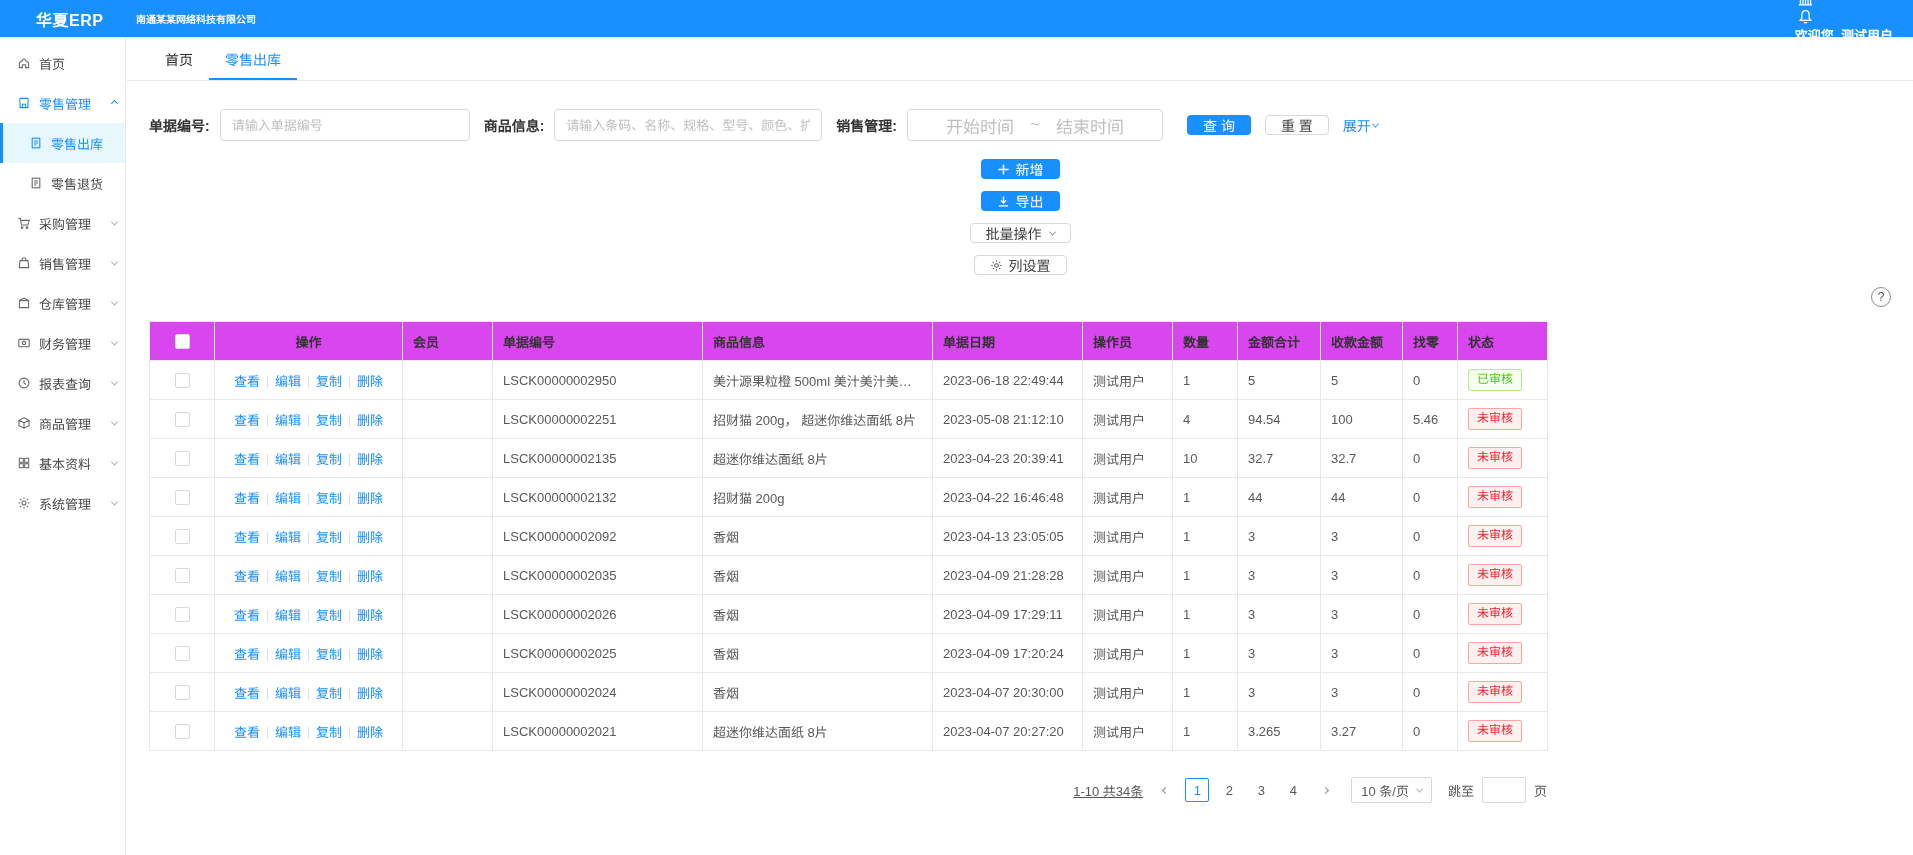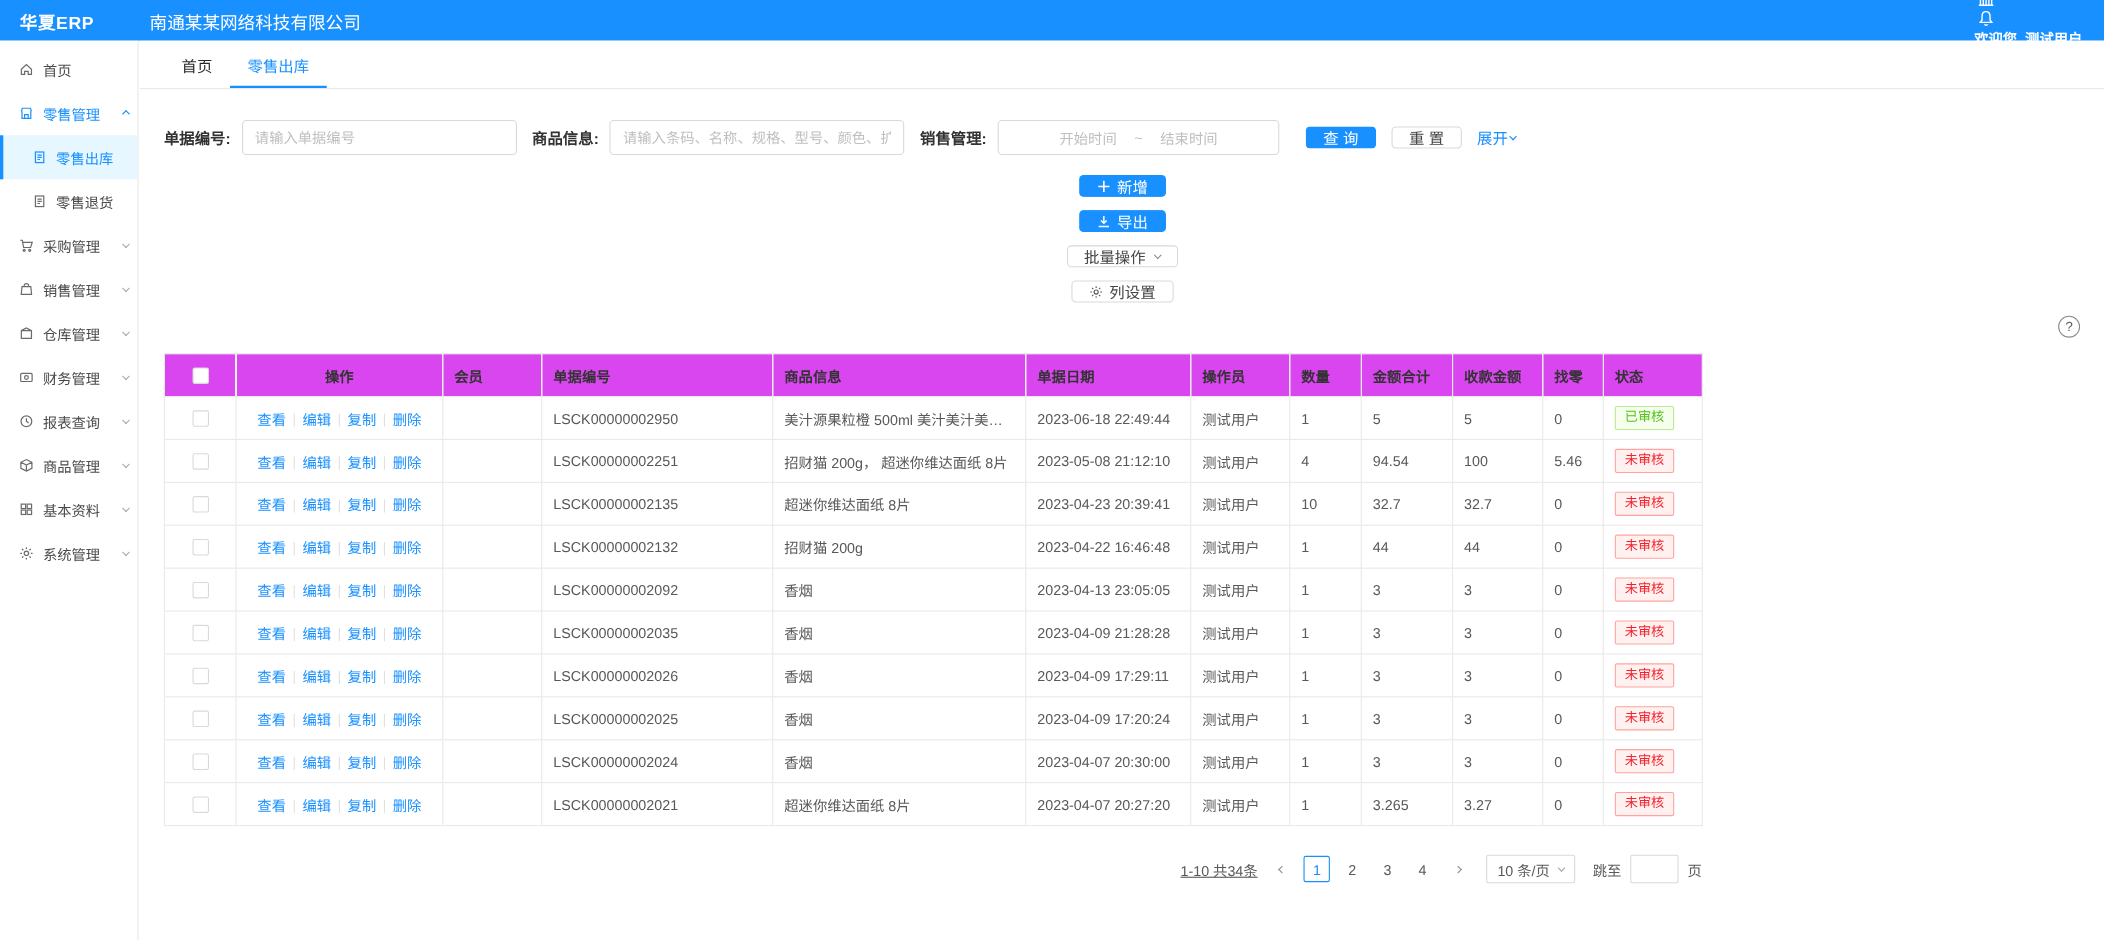--- a/index.html
+++ b/index.html
@@ -2,22 +2,22 @@
 <html lang="zh-CN"><head>
 <meta charset="utf-8">
 <style>
   * { box-sizing: border-box; margin: 0; padding: 0; }
   html,body { background:#fff; }
   body { font-family: "Liberation Sans", "DejaVu Sans", sans-serif; }
   .app { position:relative; width:1913px; height:855px; background:#fff; overflow:hidden; }
 
   
   .topbar { position:absolute; top:0; left:0; right:0; height:37px; background:#1890ff; display:flex; align-items:center; color:#fff; }
-  .logo { width:126px; padding-left:18px; font-size:16px; font-weight:700; letter-spacing:.5px; }
-  .company { font-size:16px; font-weight:400; margin-left:10px; }
+  .logo { width:126px; padding-left:36px; font-size:16px; font-weight:700; letter-spacing:.5px; }
+  .company { font-size:10px; font-weight:700; margin-left:10px; }
   .topbar-right { margin-left:auto; display:flex; align-items:flex-start; padding-right:20px;flex-direction:column; }
   .tb-icon { width:17px; height:17px; margin-left:30px; display:inline-flex; cursor:pointer; }
   .tb-icon svg { width:100%; height:100%; }
   .welcome { font-size:13px; font-weight:600; margin-left:28px; }
   .logout { display:inline-flex; align-items:center; gap:6px; font-size:13px; font-weight:600; margin-left:34px; cursor:pointer; }
   .logout .tb-ic2 { width:15px; height:15px; display:inline-flex; }
   .logout svg { width:100%; height:100%; }
 
   
   .sidebar { position:absolute; top:37px; left:0; bottom:0; width:126px; background:#fff; border-right:1px solid #e8e8e8; padding-top:6px; }
@@ -48,21 +48,21 @@
   .content { padding:16px 22px 0 22px; }
 
   
   .filter-row { display:flex; align-items:center; margin-top:12px; }
   .f-label { font-size:14px; font-weight:700; color:#333; margin-right:10px; white-space:nowrap; }
   .f-label.ml { margin-left:14px; }
   .f-input { height:32px; border:1px solid #d9d9d9; border-radius:4px; padding:0 11px; font-size:13px; color:#333; outline:none; font-family:inherit; }
   .f-input::placeholder { color:#bfbfbf; }
   .w-bill { width:250px; }
   .w-goods { width:268px; }
-  .date-range { width:256px; height:32px; border:1px solid #d9d9d9; border-radius:4px; display:flex; align-items:center; justify-content:center; gap:16px; color:#bfbfbf; font-size:13px; cursor:pointer; background:#fff; }
+  .date-range { width:256px; height:32px; border:1px solid #d9d9d9; border-radius:4px; display:flex; align-items:center; justify-content:center; gap:16px; color:#bfbfbf; font-size:17px; cursor:pointer; background:#fff; }
   .btn { height:20px; border-radius:4px; font-size:14px; display:inline-flex; align-items:center; justify-content:center; padding:0 15px; cursor:pointer; border:1px solid transparent; font-family:inherit; white-space:nowrap; }
   .btn-primary { background:#1890ff; color:#fff; }
   .btn-default { background:#fff; border-color:#d9d9d9; color:#444; }
   .ml { margin-left:14px; }
   .ml-lg { margin-left:24px; }
   .expand-link { color:#1890ff; font-size:14px; display:inline-flex; align-items:center; gap:2px; cursor:pointer; text-decoration:none; }
 
   
   .toolbar-row { display:flex; align-items:center; margin-top:18px; gap:12px;flex-direction:column; }
   .btn-ico { width:13px; height:13px; display:inline-flex; margin-right:6px; }

